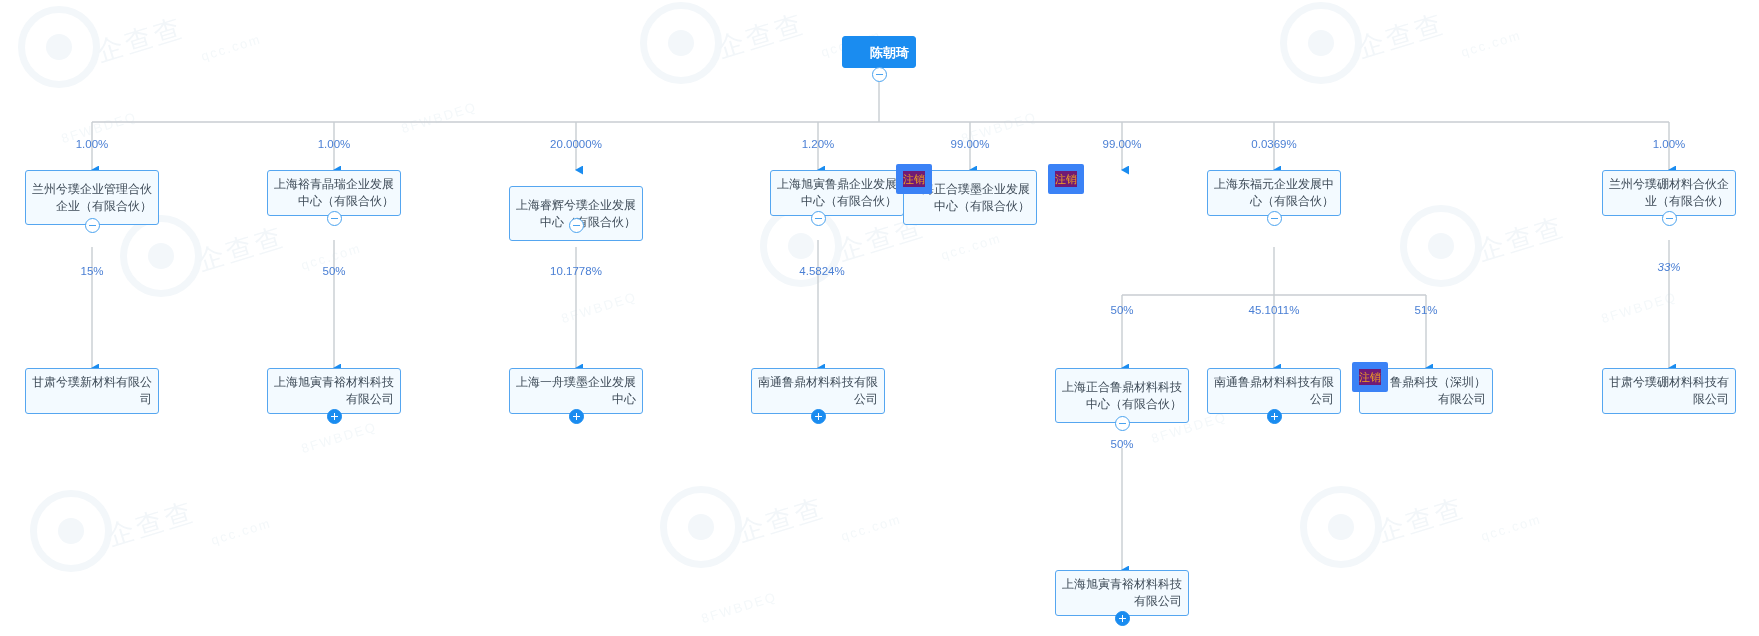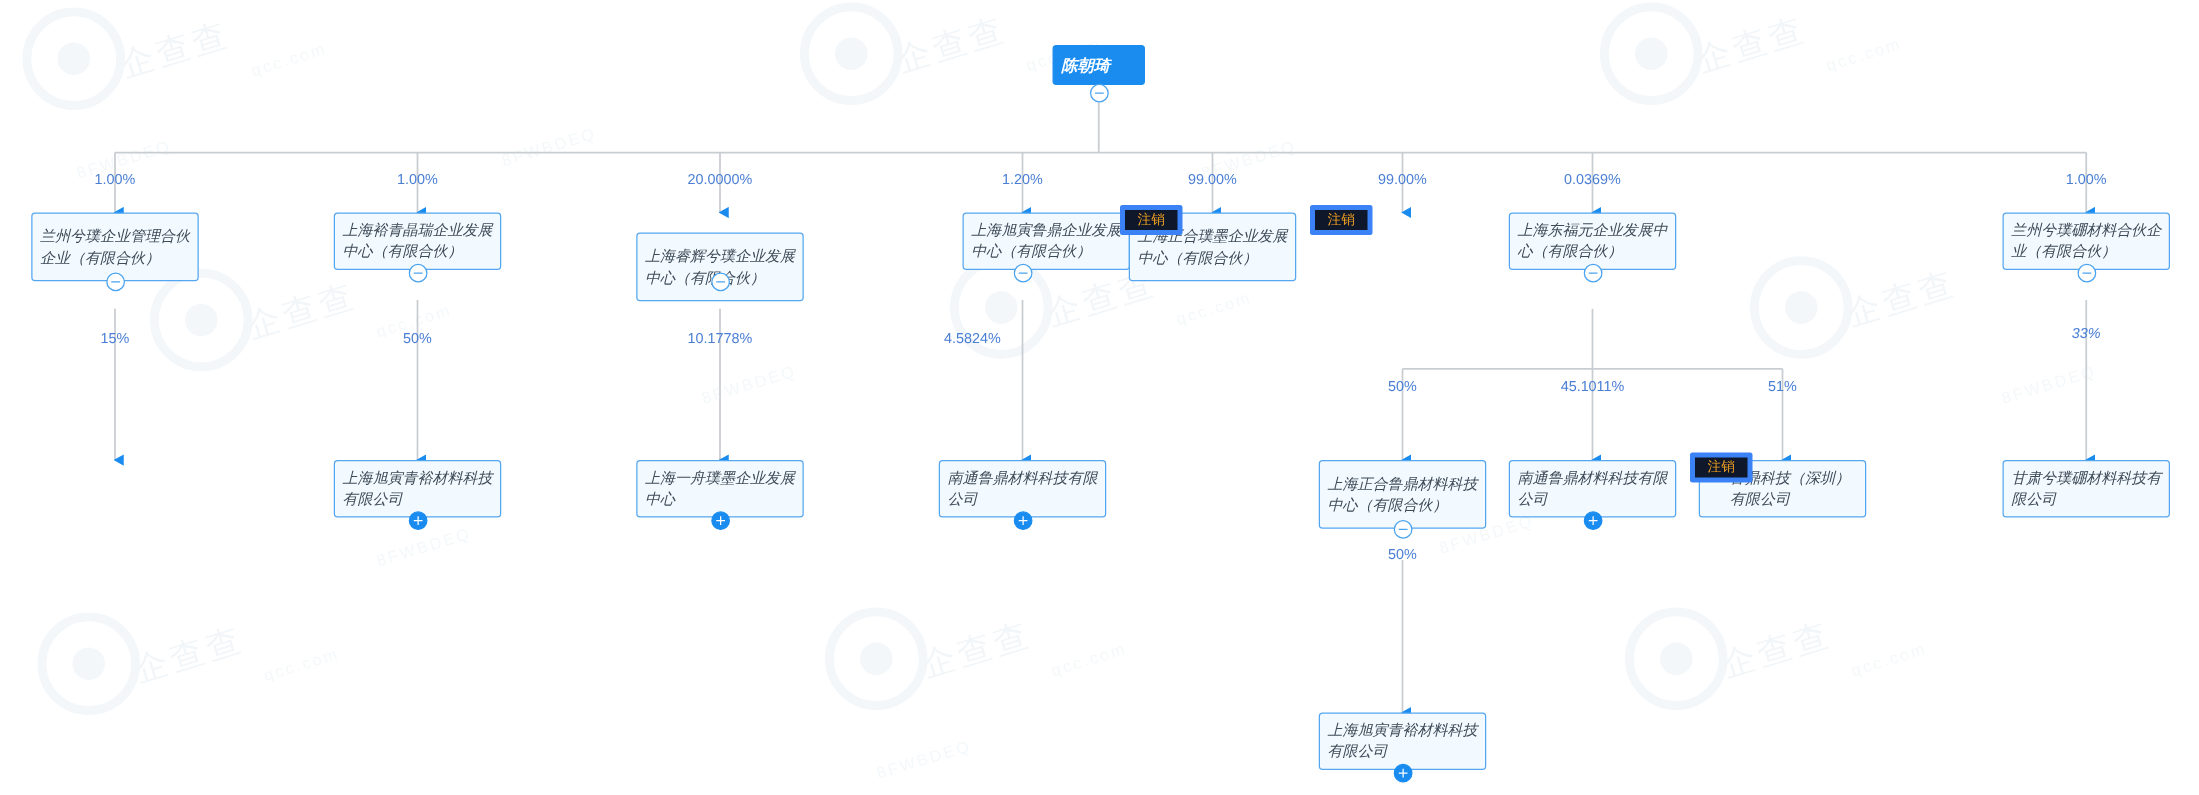--- a/index.html
+++ b/index.html
@@ -75,27 +75,26 @@
   .node {
     position: absolute;
     box-sizing: border-box;
     z-index: 3;
     border: 1px solid #55a6f0;
     border-radius: 3px;
     background: #f3faff;
     color: #3d4a57;
     font-size: 12px;
     line-height: 17px;
-    text-align: left;
+    text-align: right;
     padding: 4px 6px;
     display: flex;
     align-items: center;
     justify-content: center;
     word-break: break-all;
-    font-style: italic;
   }
   .node.root {
     background: #1a8cf0;
     border-color: #1a8cf0;
     color: #ffffff;
     font-weight: bold;
     font-size: 13px;
     border-radius: 3px;
   }
   .node-text {
@@ -103,24 +102,24 @@
     width: 100%;
   }
   
   .tag-cancel {
     position: absolute;
     z-index: 4;
     box-sizing: border-box;
     font-size: 11px;
     line-height: 14px;
     color: #f0a020;
-    background: #0f172a;
-    border: 4px solid #3b82f6;
+    background: #701a75;
+    border: 7px solid #3b82f6;
     border-radius: 2px;
-    padding: 1px 10px;
+    padding: 1px 0;
     white-space: nowrap;
   }
   
   .toggle {
     position: absolute;
     z-index: 5;
     width: 15px;
     height: 15px;
     border-radius: 50%;
     box-sizing: border-box;
@@ -310,26 +309,29 @@
   <div class="toggle minus" style="left:1267px; top:211px;"></div>
 
   <div class="node" style="left:1602px; top:170px; width:134px; height:46px;">
     <span class="node-text">兰州兮璞硼材料合伙企业（有限合伙）</span>
   </div>
   <div class="toggle minus" style="left:1662px; top:211px;"></div>
 
   <div class="pct" style="left:42px;   top:264px; width:100px;">15%</div>
   <div class="pct" style="left:284px;  top:264px; width:100px;">50%</div>
   <div class="pct" style="left:526px;  top:264px; width:100px;">10.1778%</div>
-  <div class="pct" style="left:728px;  top:264px; width:100px;">4.5824%</div>
+  <div class="pct" style="left:772px;  top:264px; width:100px;">4.5824%</div>
   <div class="pct" style="left:1072px; top:303px; width:100px;">50%</div>
   <div class="pct" style="left:1224px; top:303px; width:100px;">45.1011%</div>
   <div class="pct" style="left:1376px; top:303px; width:100px;">51%</div>
   <div class="pct" style="left:1619px; top:260px; width:100px;font-style:italic;">33%</div>
 
+  <div class="node" style="left:25px; top:368px; width:134px; height:46px;">
+    <span class="node-text">甘肃兮璞新材料有限公司</span>
+  </div>
 
   <div class="node" style="left:267px; top:368px; width:134px; height:46px;">
     <span class="node-text">上海旭寅青裕材料科技有限公司</span>
   </div>
   <div class="toggle plus" style="left:327px; top:409px;"></div>
 
   <div class="node" style="left:509px; top:368px; width:134px; height:46px;">
     <span class="node-text">上海一舟璞墨企业发展中心</span>
   </div>
   <div class="toggle plus" style="left:569px; top:409px;"></div>

